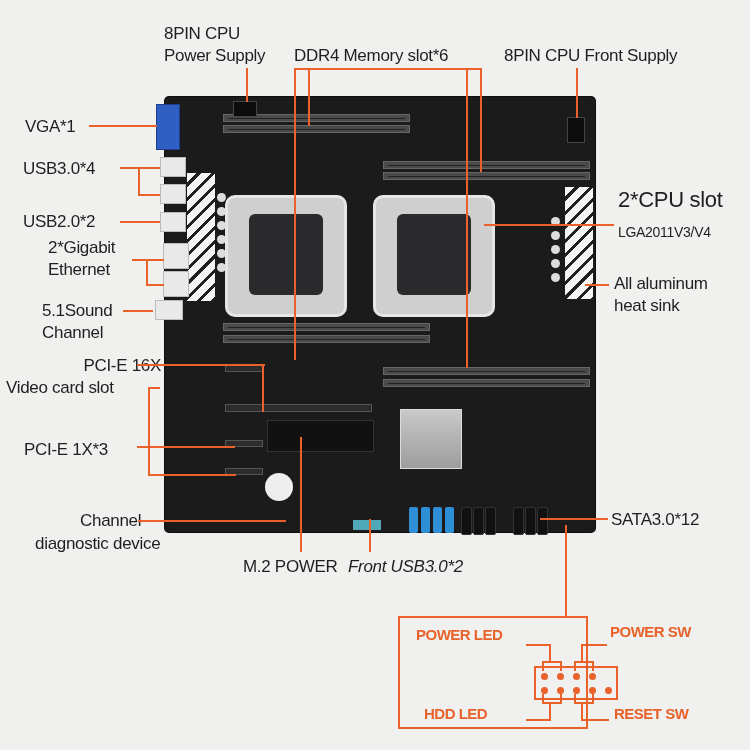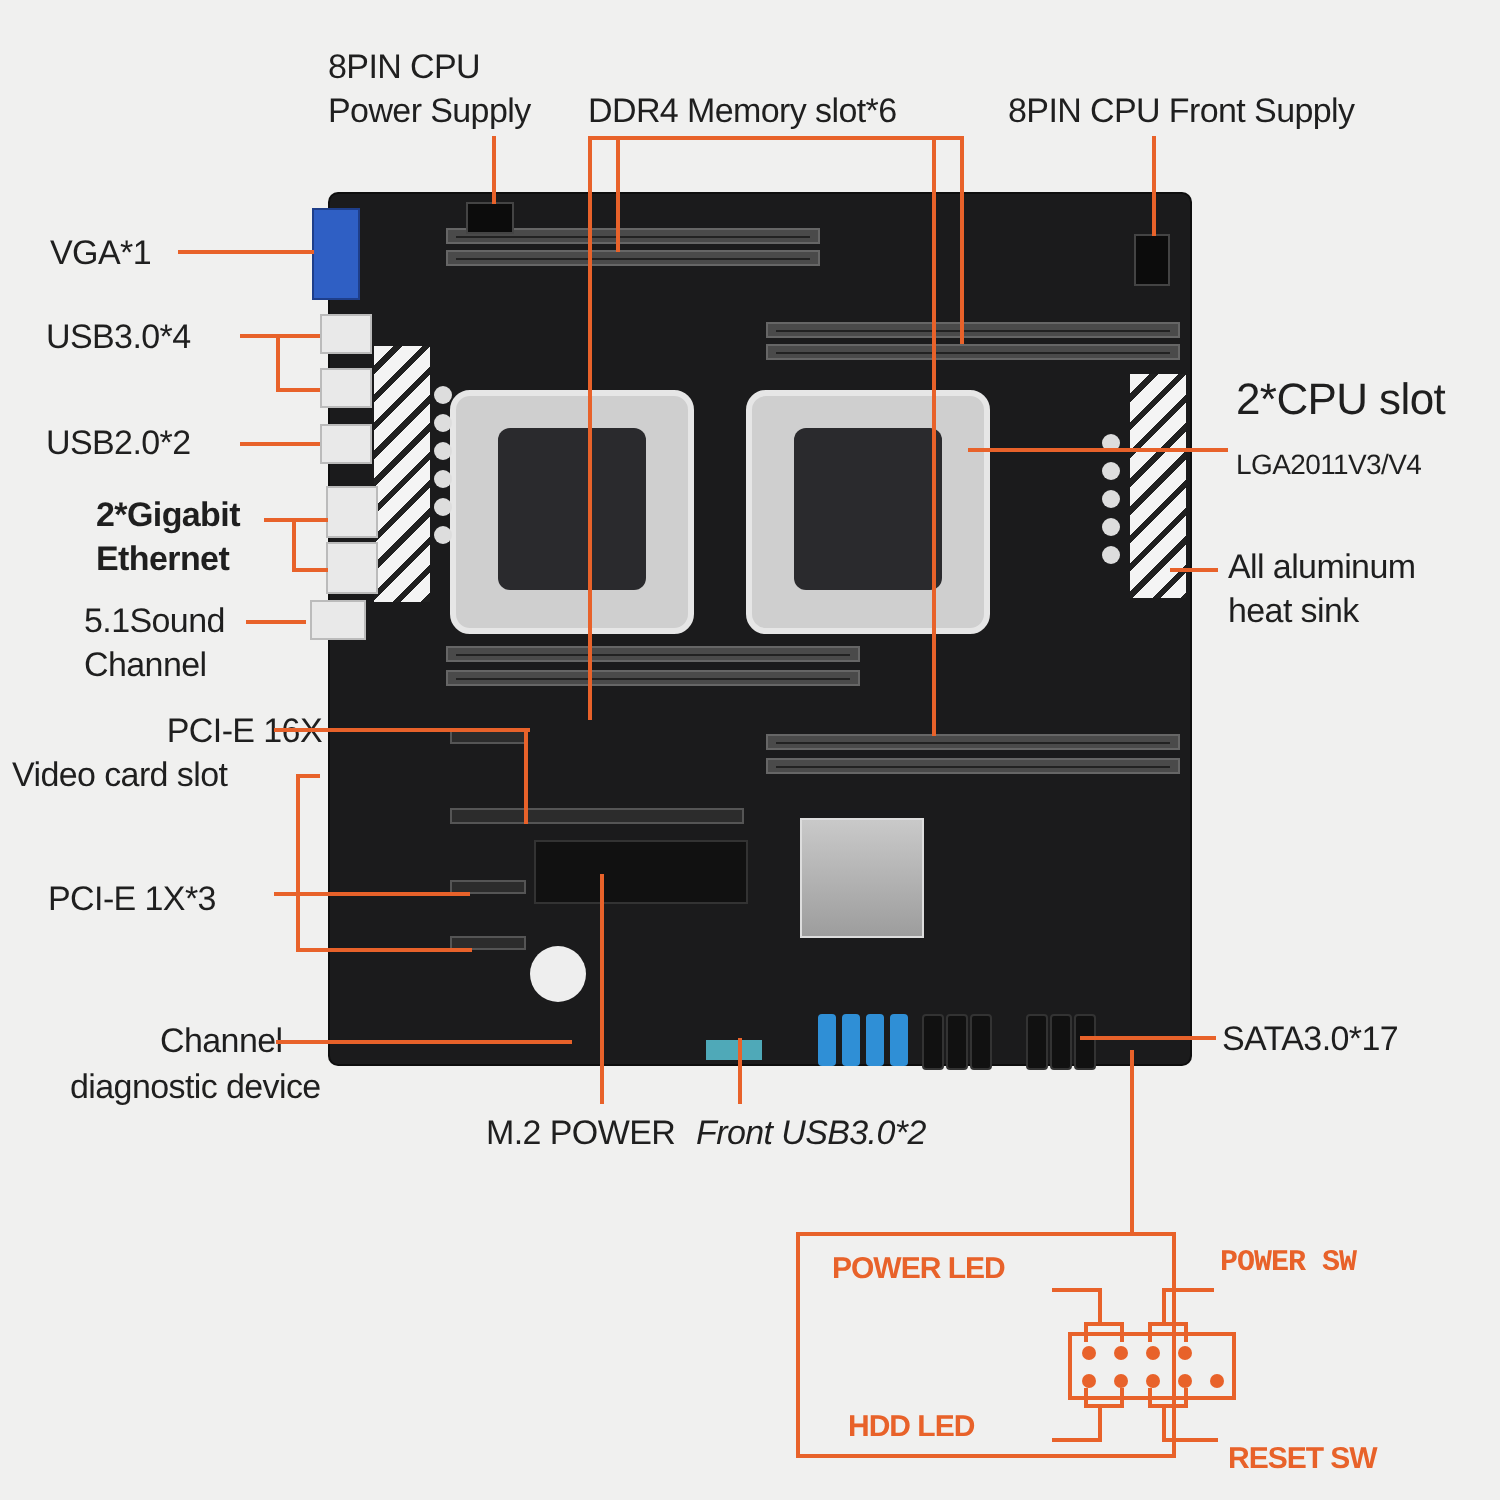--- a/index.html
+++ b/index.html
@@ -97,35 +97,35 @@
 <div class="port" style="left:163px;top:271px;width:24px;height:24px;"></div>
 <div class="port" style="left:155px;top:300px;width:26px;height:18px;"></div>
 
 <div class="lbl" style="left:164px;top:23px;"><span>8PIN CPU</span><br><span>Power Supply</span></div>
 <div class="lbl" style="left:294px;top:45px;">DDR4 Memory slot*6</div>
 <div class="lbl" style="left:504px;top:45px;">8PIN CPU Front Supply</div>
 
 <div class="lbl" style="left:25px;top:116px;">VGA*1</div>
 <div class="lbl" style="left:23px;top:158px;">USB3.0*4</div>
 <div class="lbl" style="left:23px;top:211px;">USB2.0*2</div>
-<div class="lbl" style="left:48px;top:247px;font-weight:bold;"><span>2*Gigabit</span><br><span>Ethernet</span></div>
+<div class="lbl" style="left:48px;top:237px;"><span>2*Gigabit</span><br><span>Ethernet</span></div>
 <div class="lbl" style="left:42px;top:300px;"><span>5.1Sound</span><br><span>Channel</span></div>
 <div class="lbl" style="left:43px;top:355px;text-align:right;width:118px;"><span>PCI-E 16X</span></div>
 <div class="lbl" style="left:6px;top:377px;">Video card slot</div>
 <div class="lbl" style="left:24px;top:439px;">PCI-E 1X*3</div>
 <div class="lbl" style="left:80px;top:510px;">Channel</div>
 <div class="lbl" style="left:35px;top:533px;">diagnostic device</div>
 
 <div class="lbl" style="left:243px;top:556px;">M.2 POWER</div>
 <div class="lbl" style="left:348px;top:556px;font-style:italic;">Front USB3.0*2</div>
 
 <div class="lbl big" style="left:618px;top:188px;">2*CPU slot</div>
 <div class="lbl small" style="left:618px;top:224px;">LGA2011V3/V4</div>
 <div class="lbl" style="left:614px;top:273px;"><span>All aluminum</span><br><span>heat sink</span></div>
-<div class="lbl" style="left:611px;top:509px;">SATA3.0*17</div>
+<div class="lbl" style="left:611px;top:509px;">SATA3.0*12</div>
 
 <div class="ln" style="left:246px;top:68px;width:2px;height:34px;"></div>
 <div class="ln" style="left:294px;top:68px;width:188px;height:2px;"></div>
 <div class="ln" style="left:294px;top:68px;width:2px;height:292px;"></div>
 <div class="ln" style="left:308px;top:68px;width:2px;height:58px;"></div>
 <div class="ln" style="left:466px;top:68px;width:2px;height:300px;"></div>
 <div class="ln" style="left:480px;top:68px;width:2px;height:104px;"></div>
 <div class="ln" style="left:576px;top:68px;width:2px;height:50px;"></div>
 <div class="ln" style="left:89px;top:125px;width:68px;height:2px;"></div>
 <div class="ln" style="left:120px;top:167px;width:40px;height:2px;"></div>
@@ -145,23 +145,23 @@
 <div class="ln" style="left:138px;top:520px;width:148px;height:2px;"></div>
 <div class="ln" style="left:300px;top:437px;width:2px;height:115px;"></div>
 <div class="ln" style="left:369px;top:519px;width:2px;height:33px;"></div>
 <div class="ln" style="left:484px;top:224px;width:130px;height:2px;"></div>
 <div class="ln" style="left:585px;top:284px;width:24px;height:2px;"></div>
 <div class="ln" style="left:540px;top:518px;width:68px;height:2px;"></div>
 <div class="ln" style="left:565px;top:525px;width:2px;height:92px;"></div>
 
 <div class="panel"></div>
 <div class="plbl" style="left:416px;top:626px;">POWER LED</div>
-<div class="plbl" style="left:610px;top:623px;font-family:Liberation Mono, monospace;">POWER SW</div>
+<div class="plbl" style="left:610px;top:623px;">POWER SW</div>
 <div class="plbl" style="left:424px;top:705px;">HDD  LED</div>
-<div class="plbl" style="left:614px;top:705px;margin-top:16px;">RESET SW</div>
+<div class="plbl" style="left:614px;top:705px;">RESET SW</div>
 
 <div class="pbox" style="left:534px;top:666px;width:80px;height:30px;"></div>
 <div class="pin" style="left:541px;top:673px;"></div>
 <div class="pin" style="left:557px;top:673px;"></div>
 <div class="pin" style="left:573px;top:673px;"></div>
 <div class="pin" style="left:589px;top:673px;"></div>
 <div class="pin" style="left:541px;top:687px;"></div>
 <div class="pin" style="left:557px;top:687px;"></div>
 <div class="pin" style="left:573px;top:687px;"></div>
 <div class="pin" style="left:589px;top:687px;"></div>

